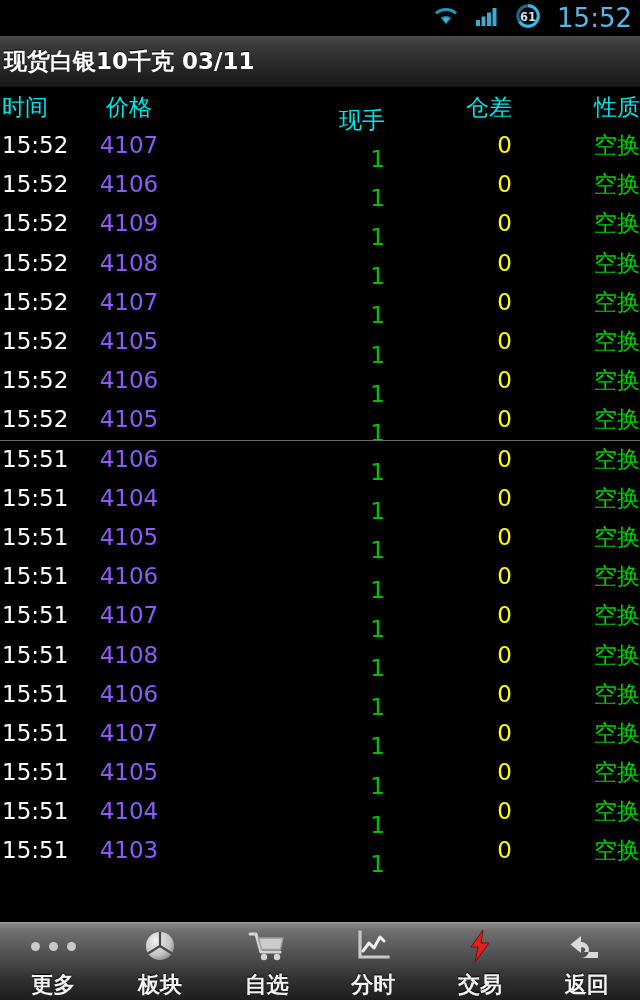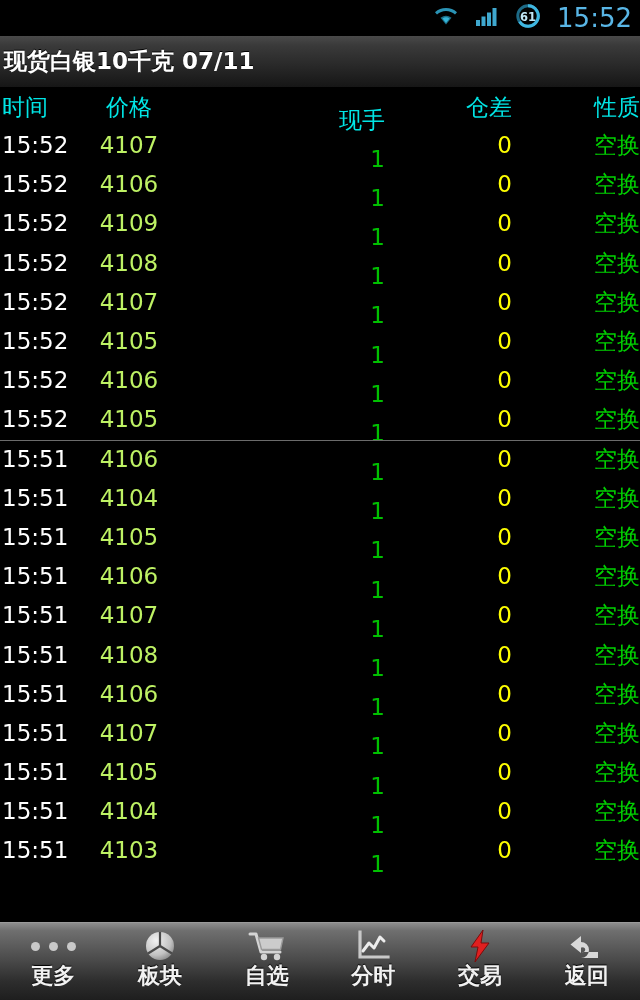--- a/index.html
+++ b/index.html
@@ -49,34 +49,34 @@
   .hdr{ height:38px; }
   .c{ position:absolute; font-size:23px; line-height:23px; }
   .c-time   { left:2px;  text-align:left; }
   .c-price  { left:0; width:258px; text-align:center; }
   .c-vol    { left:0; width:385px; text-align:right;margin-top:27px; }
   .c-open   { left:0; width:512px; text-align:right; }
   .c-nature { left:594px; text-align:left; }
 
   .hdr .c{ color:#00e5e5; }
   .v-time   { color:#ffffff; }
-  .v-price  { color:#bef264; }
+  .v-price  { color:#8b5cf6; }
   .v-vol    { color:#00c000; }
   .v-open   { color:#ffff00; }
   .v-nature { color:#00d000;text-align:right; }
 
   
   .navbar{
     position:absolute; left:0; bottom:0; width:640px; height:78px;
     background:linear-gradient(to bottom,#8d8d8d 0%,#6f6f6f 10%,#4a4a4a 48%,#2e2e2e 75%,#1e1e1e 100%);
     display:flex; border-top:1px solid #9a9a9a;
   }
   .navitem{
     flex:1 1 0; display:flex; flex-direction:column;
-    align-items:center; justify-content:flex-start; padding-top:6px; gap:1px;
+    align-items:center; justify-content:flex-start; padding-top:6px; gap:10px;
   }
   .navicon{ height:34px; display:flex; align-items:center; justify-content:center; }
   .navlabel{
     color:#f2f2f2; font-size:22px; line-height:24px; font-weight:bold;
     text-shadow:0 -1px 1px #000;
   }
   .dots{ display:flex; gap:9px; align-items:center; }
   .dots i{ width:9px; height:9px; border-radius:50%; background:#c9c9c9; display:block; }
 </style>
 </head>
@@ -104,21 +104,21 @@
       <svg width="26" height="26" viewBox="0 0 26 26">
         <circle cx="13" cy="13" r="10.2" fill="none" stroke="#1d6a86" stroke-width="3"></circle>
         <path d="M13 2.8 A10.2 10.2 0 1 1 4.6 18.6" fill="none" stroke="#3fb6e0" stroke-width="3" stroke-linecap="butt"></path>
         <text x="13" y="17.6" text-anchor="middle" font-family="DejaVu Sans, sans-serif" font-size="11.5" font-weight="bold" fill="#bfe6f5">61</text>
       </svg>
     </span>
     <span class="sb-clock">15:52</span>
   </div>
 
   <div class="titlebar">
-    <span class="ttl">现货白银10千克  07/11</span>
+    <span class="ttl">现货白银10千克  03/11</span>
   </div>
 
   <div class="table">
     <div class="row hdr">
       <span class="c c-time">时间</span>
       <span class="c c-price">价格</span>
       <span class="c c-vol">现手</span>
       <span class="c c-open">仓差</span>
       <span class="c c-nature">性质</span>
     </div>

